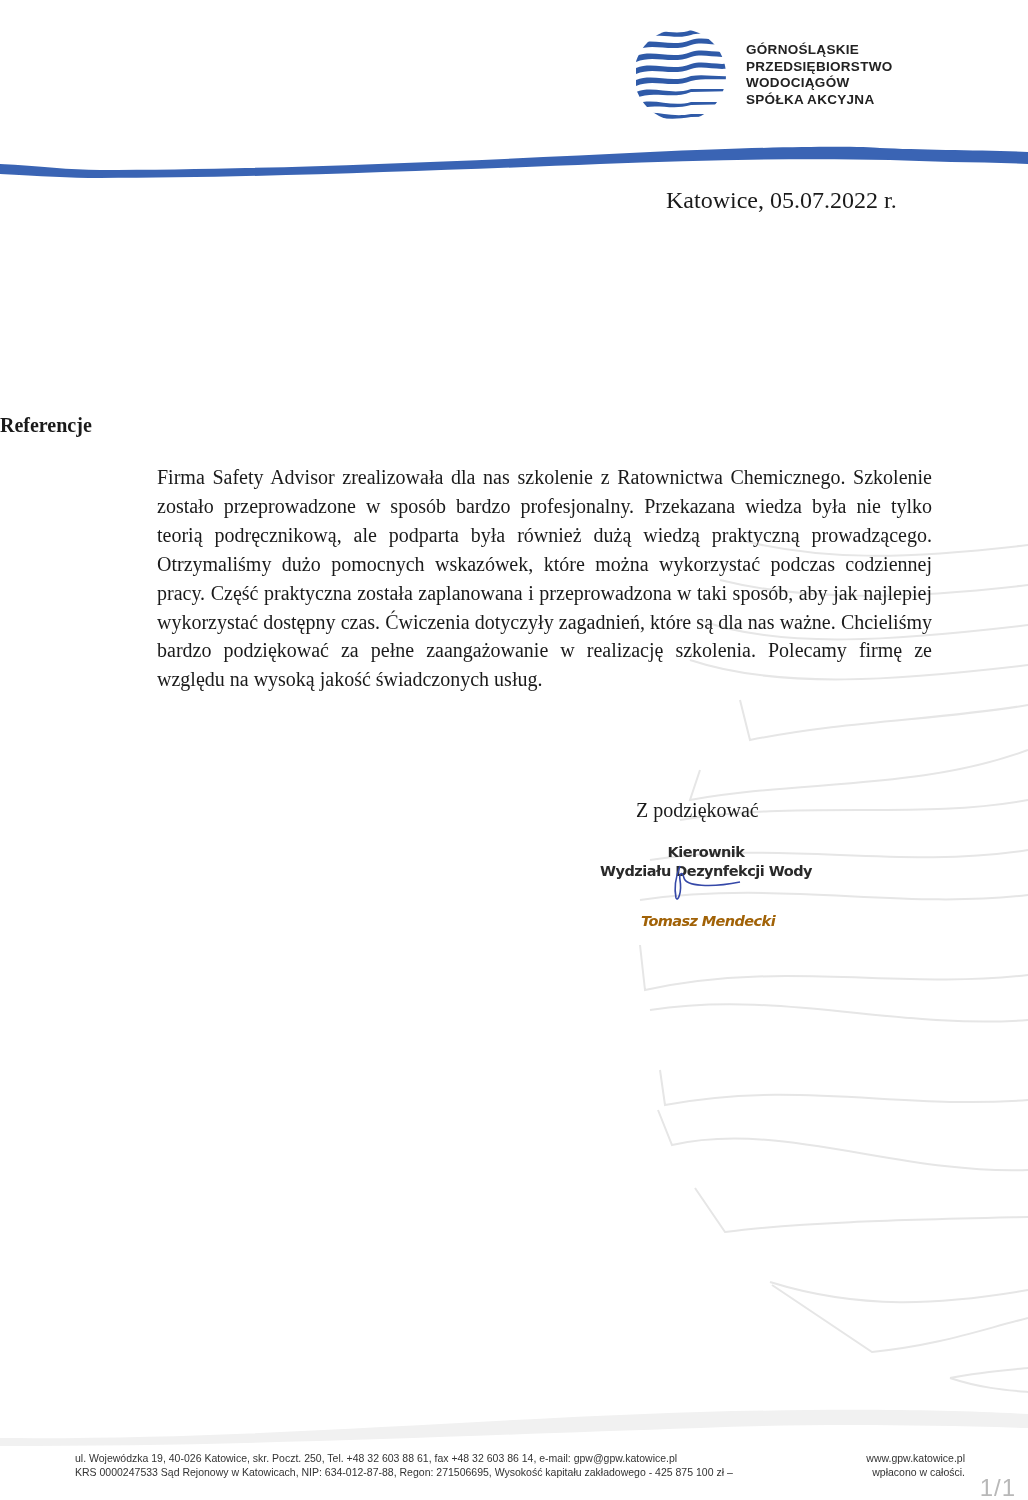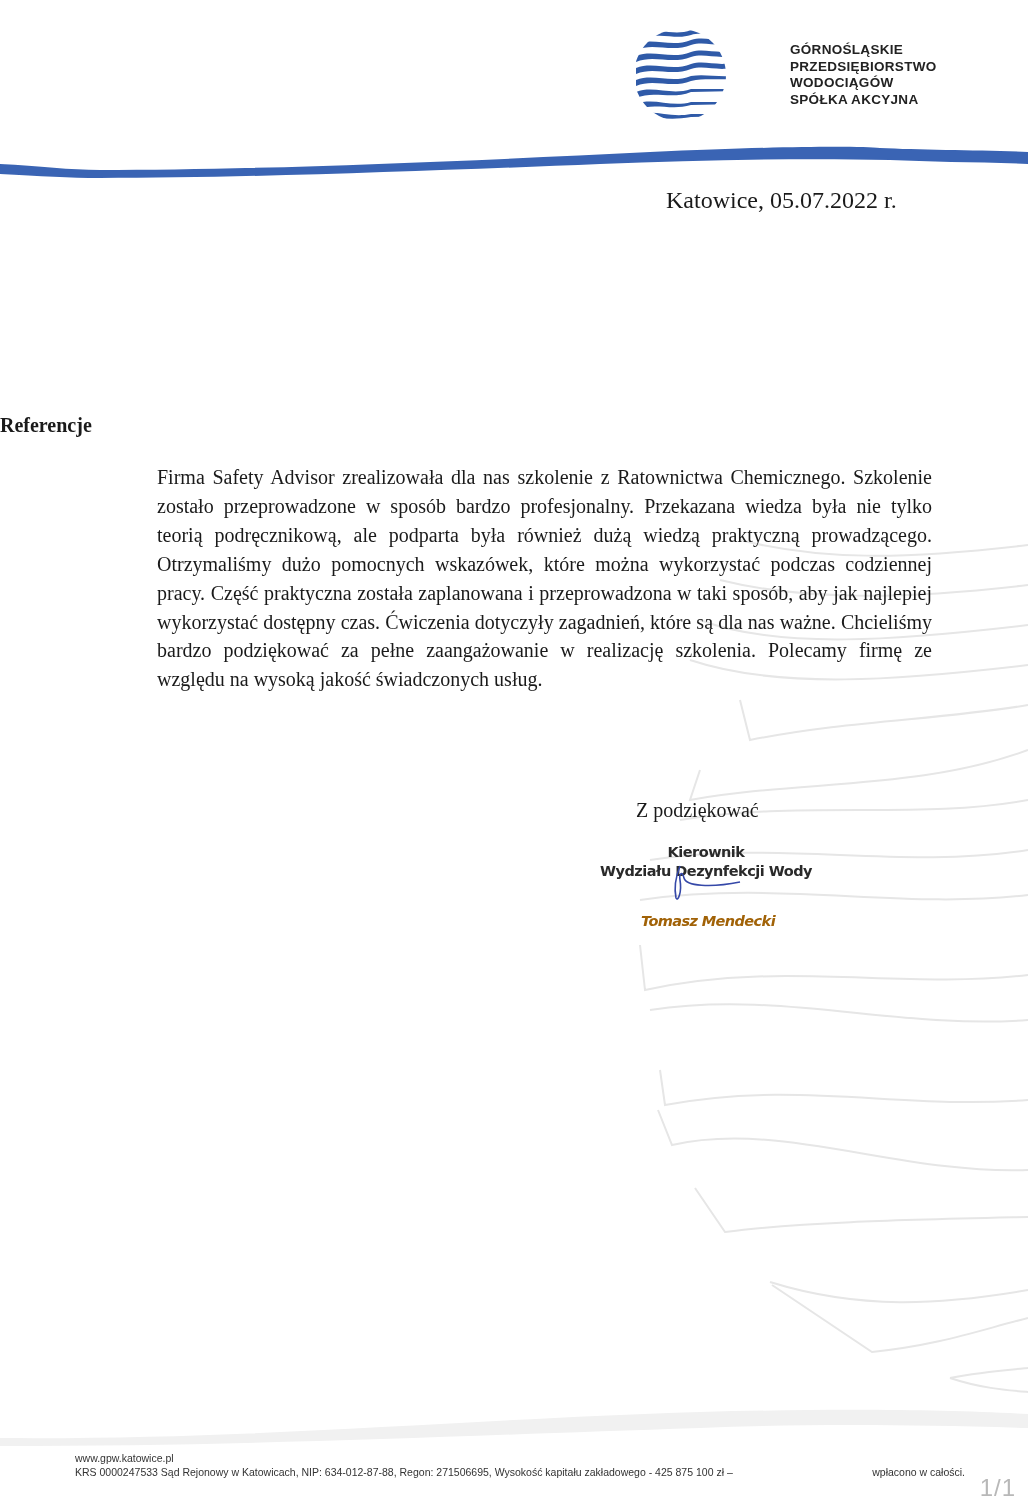--- a/index.html
+++ b/index.html
@@ -2,21 +2,21 @@
 <html><head>
 <meta charset="utf-8">
 <style>
   html, body { margin: 0; padding: 0; background: #ffffff; }
   body { width: 1028px; height: 1500px; position: relative; overflow: hidden;
          font-family: "Liberation Serif", serif; color: #1a1a1a; }
   .watermark { position: absolute; left: 0; top: 0; width: 1028px; height: 1500px; pointer-events: none; }
   .logo { position: absolute; left: 636px; top: 24px; width: 96px; height: 102px; }
   .company { position: absolute; left: 746px; top: 42px; font-family: "Liberation Sans", sans-serif;
              font-weight: bold; font-size: 13.5px; line-height: 16.5px; color: #222; letter-spacing: 0.3px; }
-  .company div { white-space: nowrap; margin-left: 44px; }
+  .company div { white-space: nowrap; }
   .band { position: absolute; left: 0; top: 138px; width: 1028px; height: 50px; }
   .date { position: absolute; left: 666px; top: 187px; font-size: 24px; }
   .title { position: absolute; left: 0; width: 988px; top: 414px; text-align: left; font-weight: bold; font-size: 20px; }
   .body-text { position: absolute; left: 121px; top: 463px; width: 775px; font-size: 20px; line-height: 28.9px;
                text-align: justify; margin-left: 36px; }
   .closing { position: absolute; left: 636px; top: 799px; font-size: 20px; }
   .sig-role { position: absolute; left: 586px; top: 843px; width: 240px; text-align: center;
               font-family: "DejaVu Sans", sans-serif; font-weight: bold; font-size: 14.5px; line-height: 19px;
               color: #2a2a2a; letter-spacing: -0.5px; }
   .sig-name { position: absolute; left: 641px; top: 913px; font-family: "DejaVu Sans", sans-serif;
@@ -98,20 +98,21 @@
 </div>
 
 <svg class="signature" viewBox="0 0 90 40">
   <path d="M10 4 C6 14 4 26 6 36 C8 40 12 30 10 18 C9 12 12 8 14 16 C16 24 40 26 70 20" fill="none" stroke="#3548a8" stroke-width="1.6"></path>
 </svg>
 
 <div class="sig-name">Tomasz Mendecki</div>
 
 <div class="footer">
   <div class="footer-row">
+    <span>ul. Wojewódzka 19, 40-026 Katowice, skr. Poczt. 250, Tel. +48 32 603 88 61, fax +48 32 603 86 14, e-mail: gpw@gpw.katowice.pl</span>
     <span>www.gpw.katowice.pl</span>
   </div>
   <div class="footer-row">
     <span>KRS 0000247533 Sąd Rejonowy w Katowicach, NIP: 634-012-87-88, Regon: 271506695, Wysokość kapitału zakładowego - 425 875 100 zł –</span>
     <span>wpłacono w całości.</span>
   </div>
 </div>
 
 <div class="pager">1/1</div>
 

